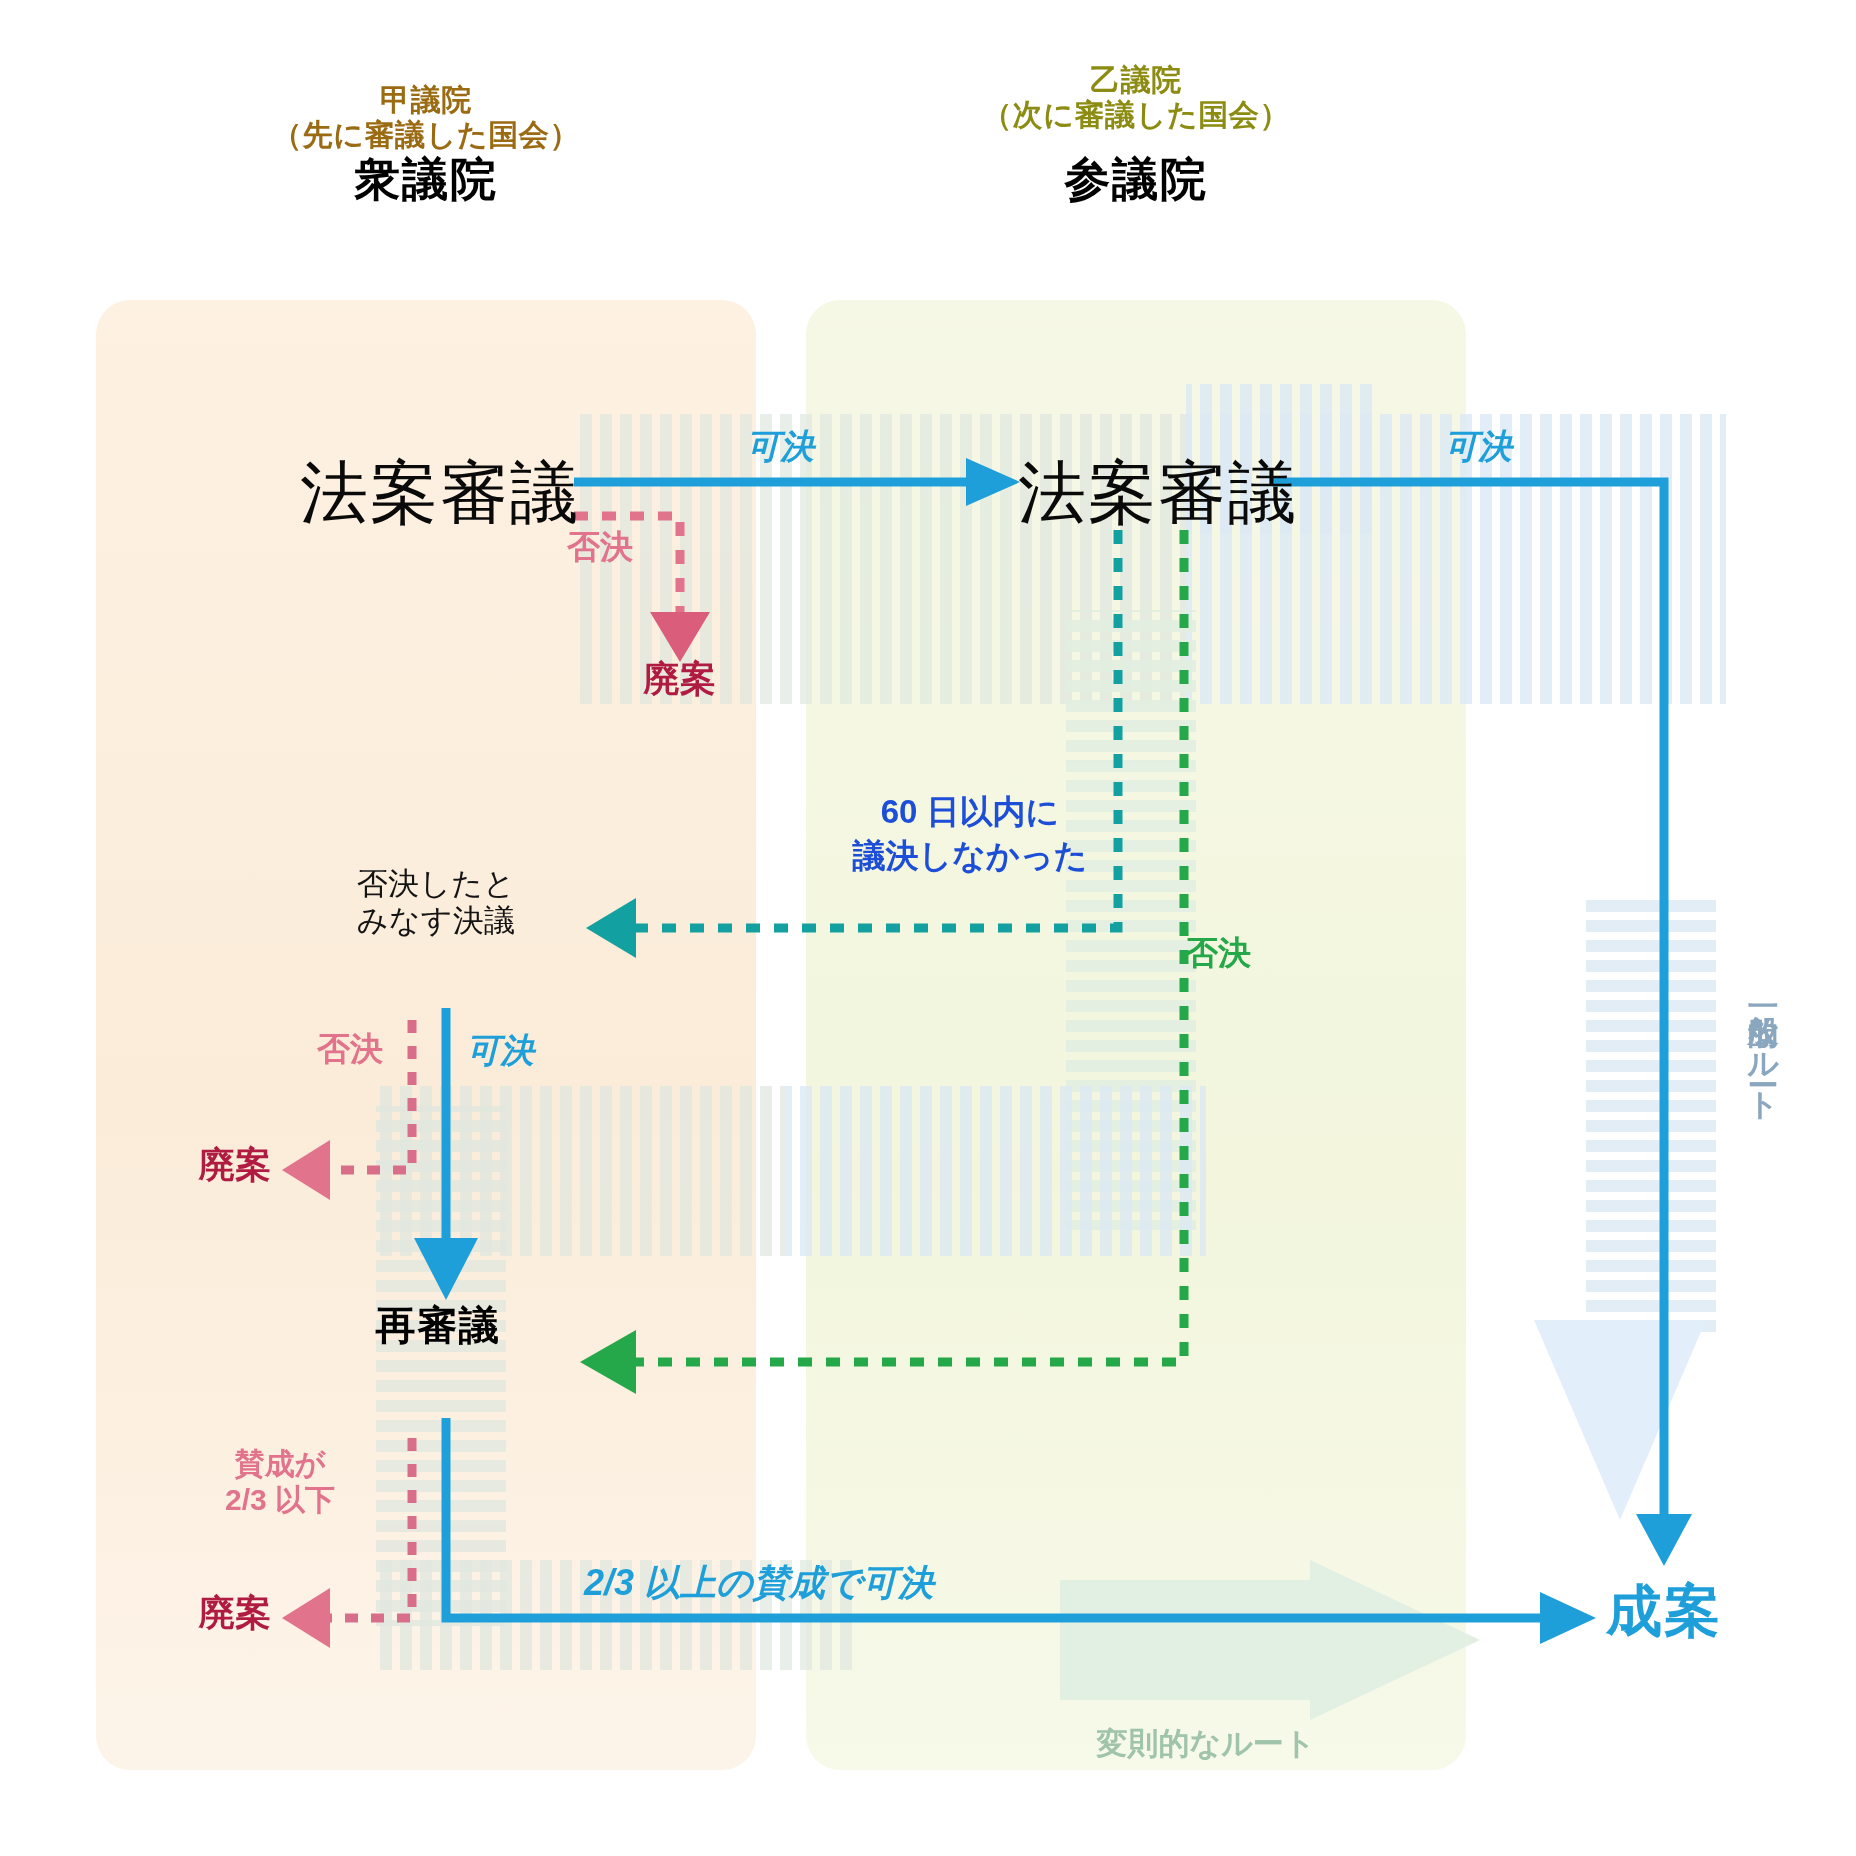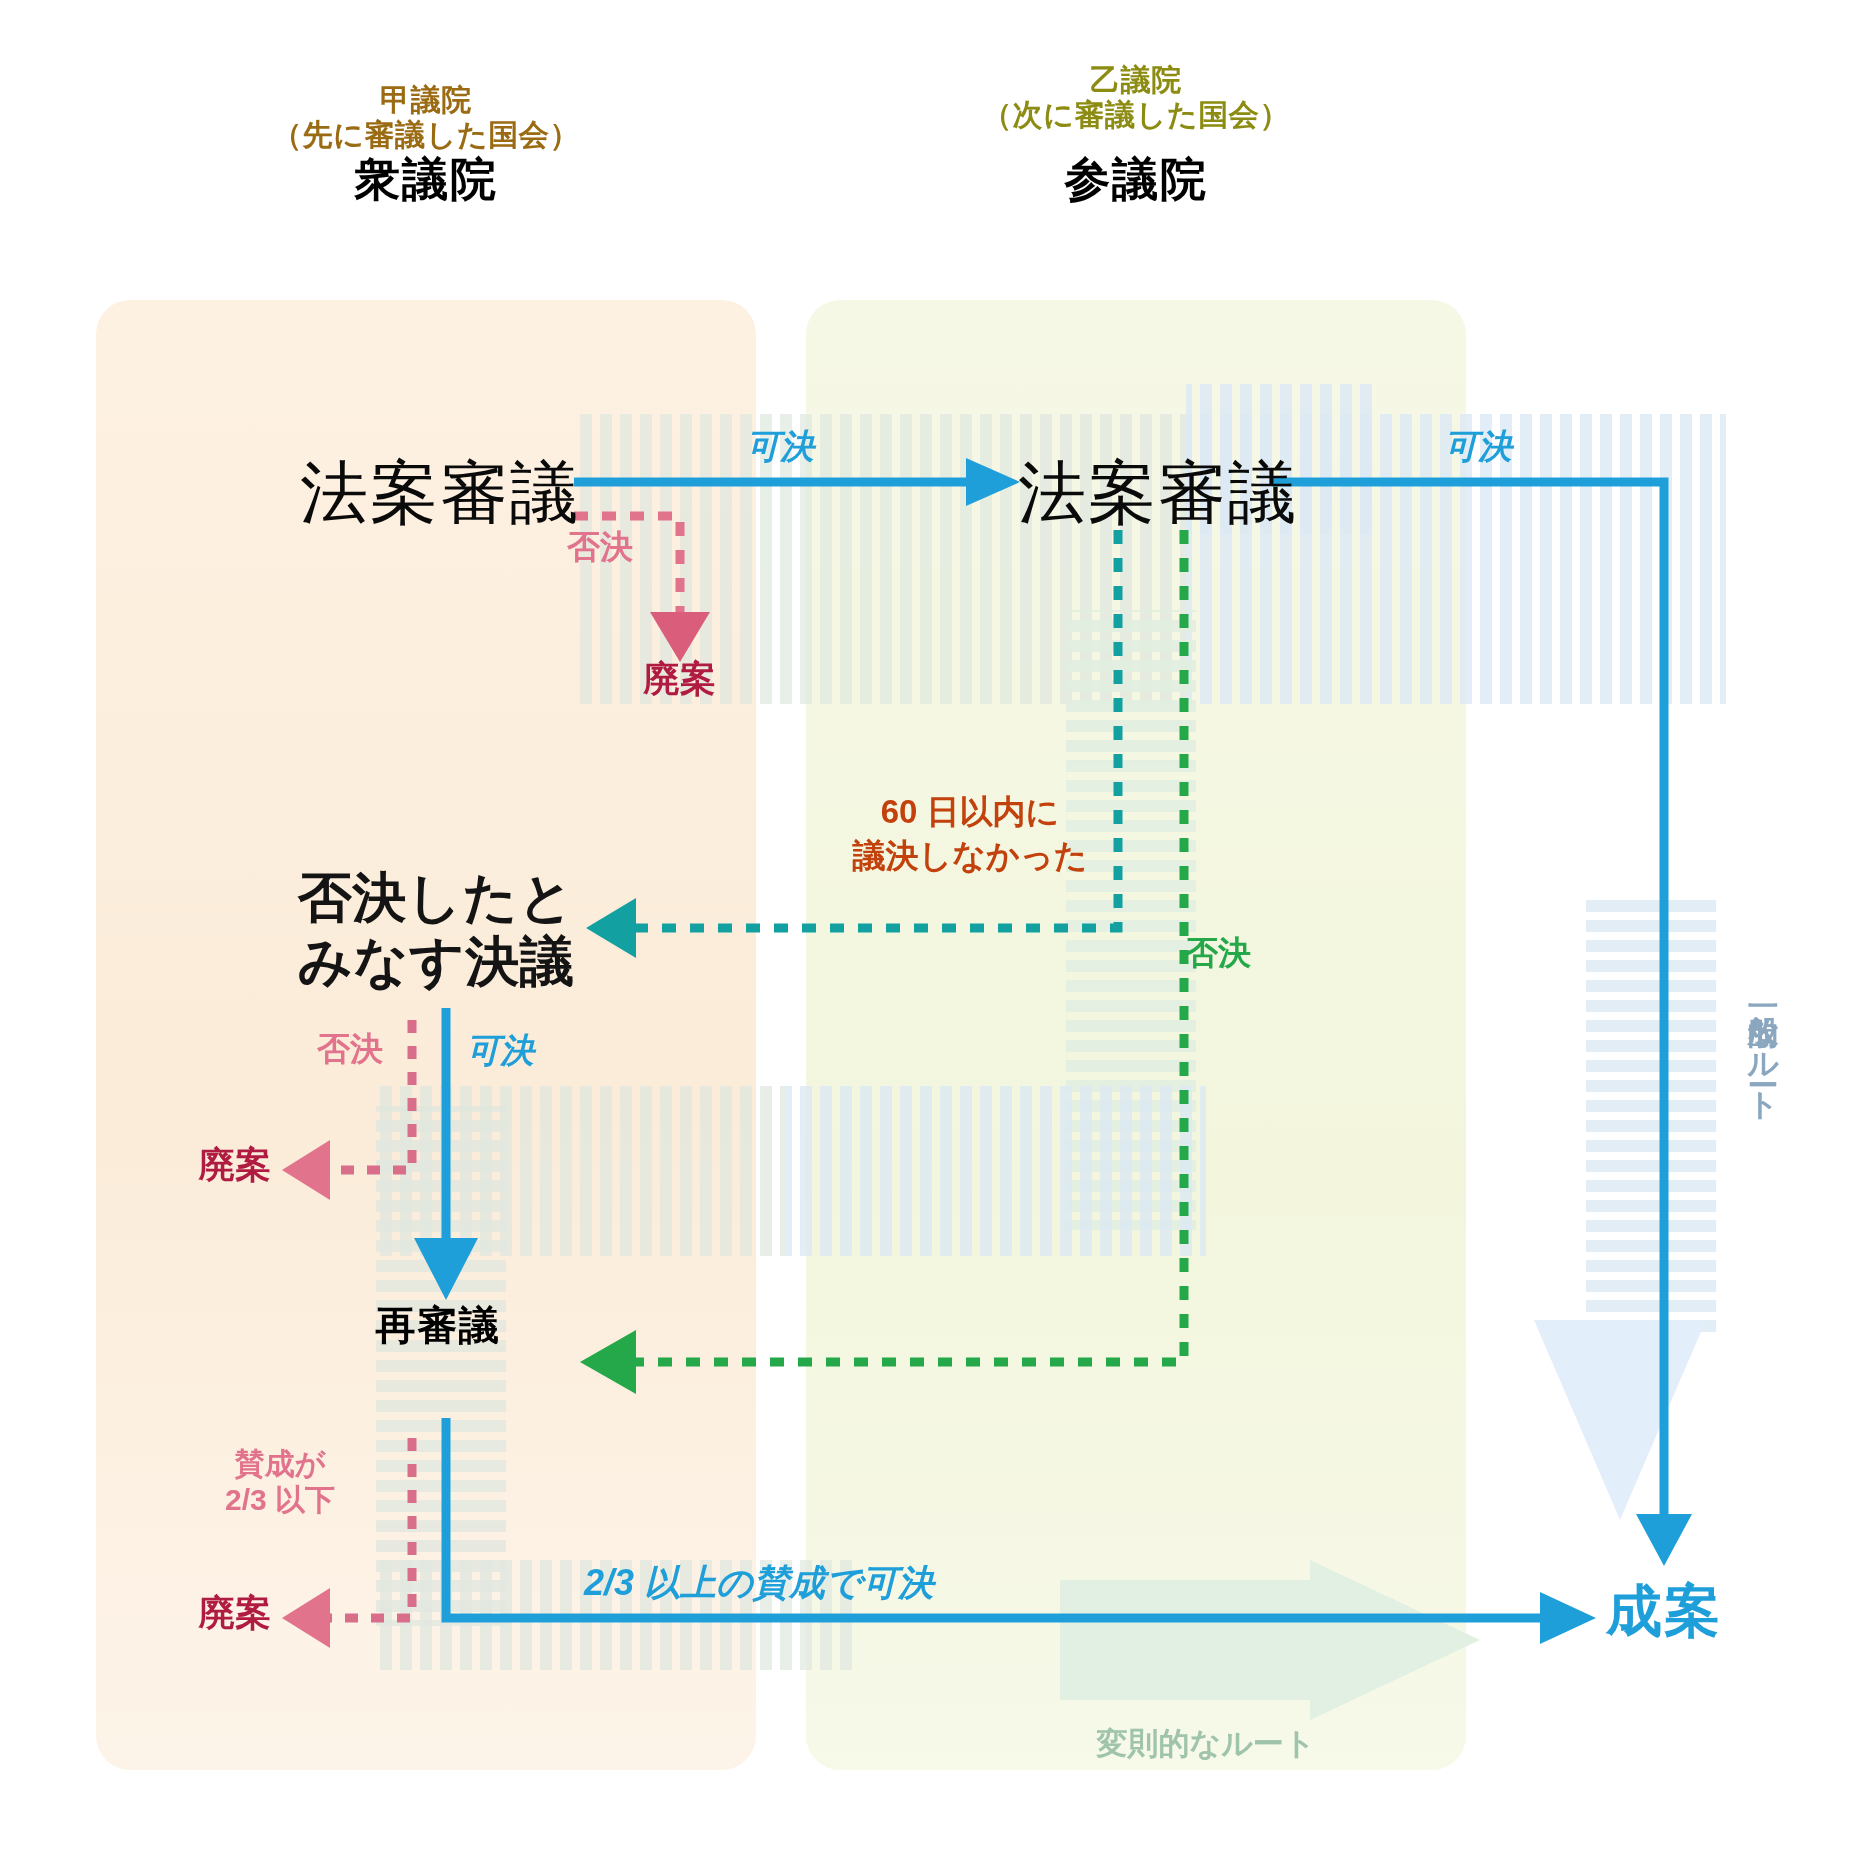--- a/index.html
+++ b/index.html
@@ -37,29 +37,29 @@
   .hdr-sub-l { color: #9a6b13; }
   .hdr-sub-r { color: #8d8c12; }
   .hdr-main {
     font-size: 46px; font-weight: 700; color: #000000;
     letter-spacing: 0.04em;
   }
 
   
   .node-big { font-size: 68px; font-weight: 400; color: #0a0a0a; letter-spacing: 0.03em; }
   .node-bold { font-size: 40px; font-weight: 700; color: #000000; letter-spacing: 0.04em; }
-  .node-mid { font-size: 54px; font-weight: 700; color: #141414; letter-spacing: 0.01em; }
+  .node-mid { font-size: 31px; font-weight: 400; color: #141414; letter-spacing: 0.01em; }
   .node-haian { font-size: 36px; font-weight: 700; color: #b01b42; letter-spacing: 0.02em; }
   .node-seian { font-size: 56px; font-weight: 700; color: #1f9fd9; letter-spacing: 0.04em; }
 
   
   .lb-blue { font-size: 34px; font-weight: 700; color: #1f9fd9; font-style: italic; }
   .lb-pink { font-size: 33px; font-weight: 700; color: #e2738c; }
   .lb-pink-s { font-size: 30px; font-weight: 700; color: #e2738c; line-height: 1.2; }
-  .lb-teal { font-size: 33px; font-weight: 700; color: #c2410c; line-height: 1.32; }
+  .lb-teal { font-size: 33px; font-weight: 700; color: #1d4ed8; line-height: 1.32; }
   .lb-green { font-size: 33px; font-weight: 700; color: #25a849; }
   .lb-route-v {
     font-size: 31px; font-weight: 700; color: #8aa7bf;
     writing-mode: vertical-rl; text-orientation: upright;
     letter-spacing: 0.05em;
   }
   .lb-route-h { font-size: 31px; font-weight: 700; color: #9fc3ab; }
 </style>
 </head>
 <body>

